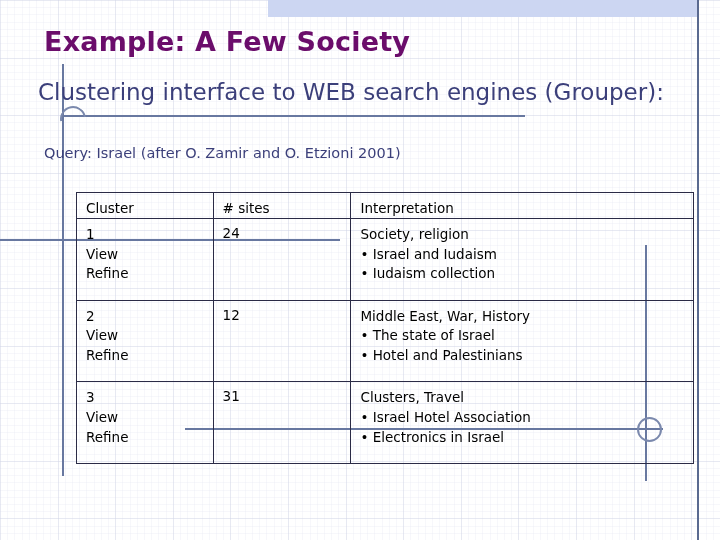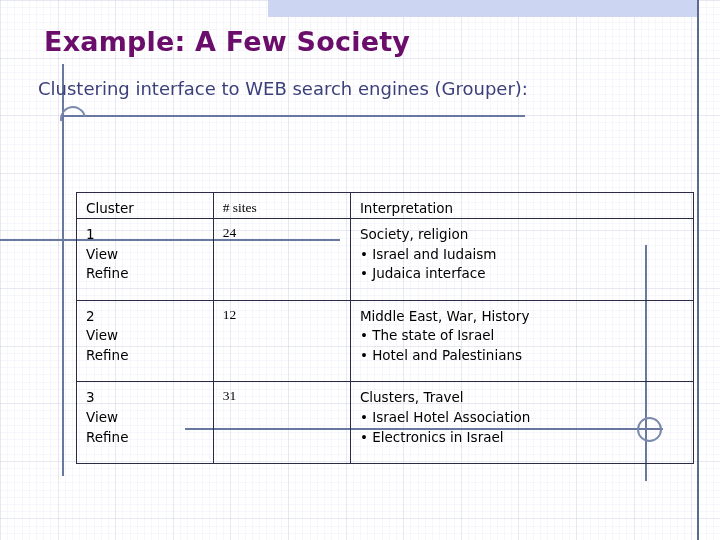--- a/index.html
+++ b/index.html
@@ -147,21 +147,21 @@
     font-weight: bold;
     color: #6b0d6b;
     letter-spacing: .2px;
     white-space: nowrap;
   }
   .subtitle {
     position: absolute;
     left: 38px;
     top: 78px;
     width: 640px;
-    font-size: 18px;
+    font-size: 23px;
     color: #3b3f7a;
     line-height: 1.22;
   }
   .query {
     position: absolute;
     left: 44px;
     top: 145px;
     font-size: 14.5px;
     color: #3b3f7a;
     white-space: nowrap;
@@ -187,21 +187,21 @@
     vertical-align: top;
     text-align: left;
     font-weight: normal;
     background: transparent;
   }
   table.clusters thead th {
     padding-top: 7px;
     padding-bottom: 2px;
   }
   .col-cluster { width: 128px; }
-  .col-sites   { width: 132px; font-family: Liberation Serif, serif; }
+  .col-sites   { width: 132px; }
   .col-interp  { width: 358px; }
   th.col-interp { text-align: center; }
 
   .cell-lines span {
     display: block;
     line-height: 1.45;
   }
   .bullet-line {
     display: block;
     line-height: 1.45;
@@ -222,20 +222,21 @@
   <div class="vline-left"></div>
   <div class="vline-mid"></div>
   <div class="hline-grouper"></div>
   <div class="hline-row1"></div>
   <div class="hline-row3"></div>
   <div class="circle-small"></div>
   <div class="arc-grouper"></div>
 
   <div class="title">Example: A Few Society</div>
   <div class="subtitle">Clustering interface to WEB search engines (Grouper):</div>
+  <div class="query">Query:  Israel (after O. Zamir and O. Etzioni 2001)</div>
 
   <div class="tbl-wrap">
     <table class="clusters">
       <thead>
         <tr>
           <th class="col-cluster">Cluster</th>
           <th class="col-sites"># sites</th>
           <th class="col-interp">Interpretation</th>
         </tr>
       </thead>
@@ -245,21 +246,21 @@
           <td class="col-cluster cell-lines">
             <span>1</span>
             <span>View</span>
             <span>Refine</span>
             <span class="rowpad"></span>
           </td>
           <td class="col-sites">24</td>
           <td class="col-interp cell-lines">
             <span>Society, religion</span>
             <span class="bullet-line">• Israel and Iudaism</span>
-            <span class="bullet-line">• Judaica interface</span>
+            <span class="bullet-line">• Iudaism collection</span>
           </td>
         </tr>
 
         <tr>
           <td class="col-cluster cell-lines">
             <span>2</span>
             <span>View</span>
             <span>Refine</span>
             <span class="rowpad"></span>
           </td>

